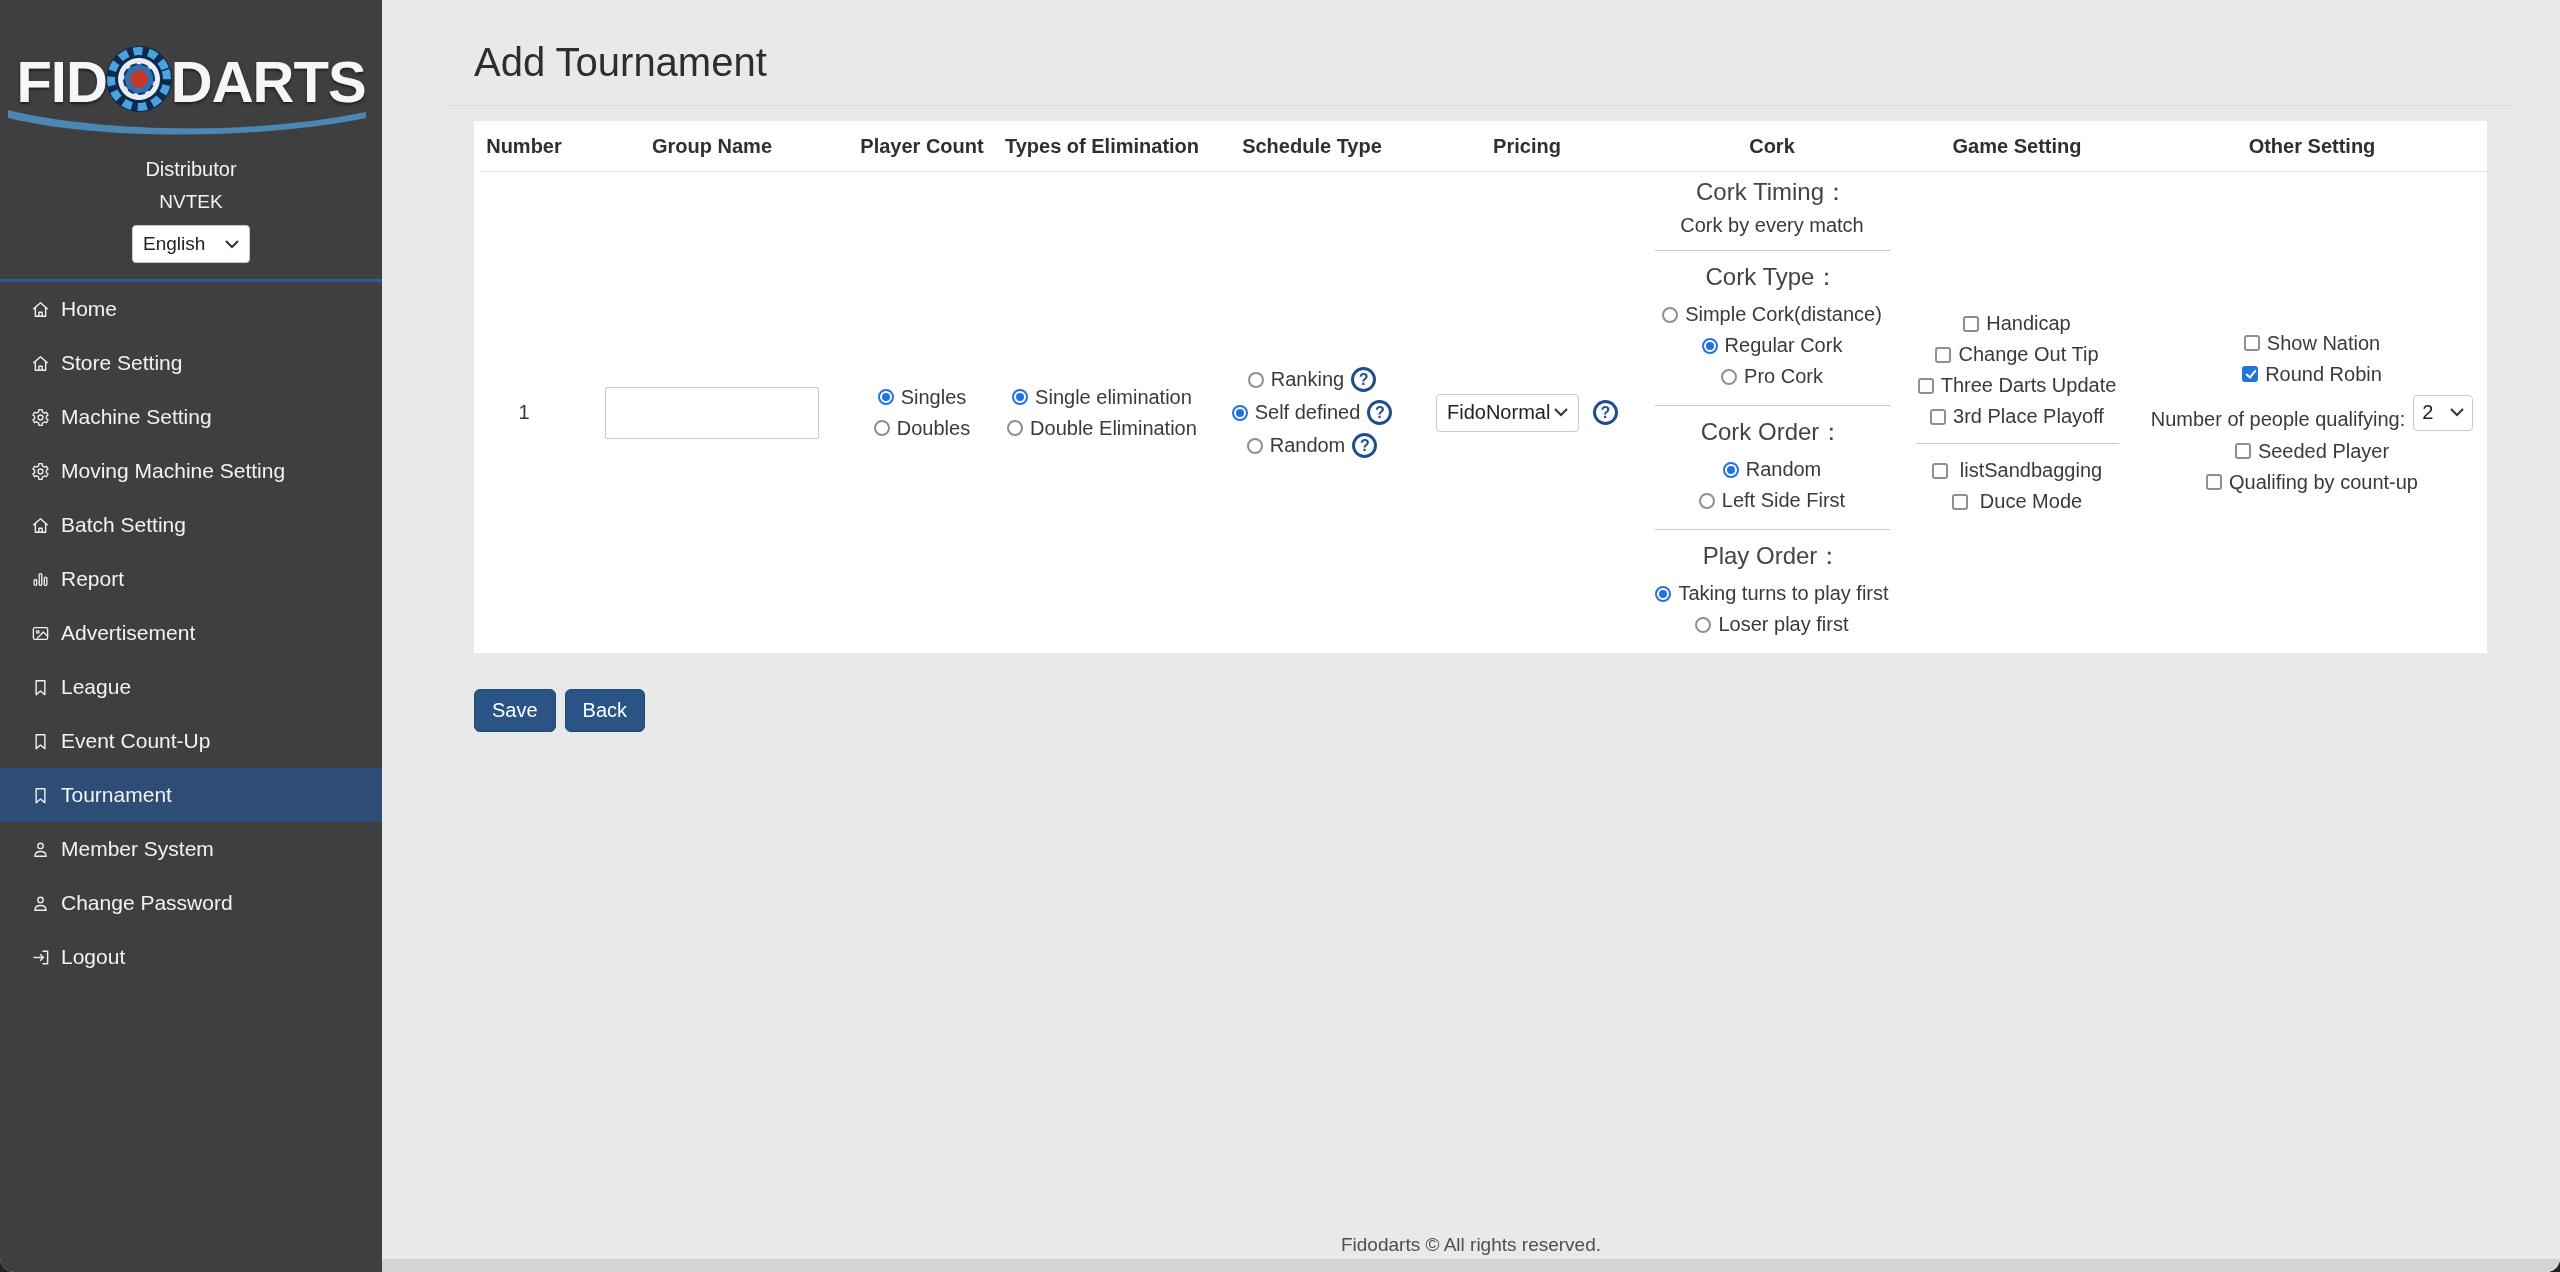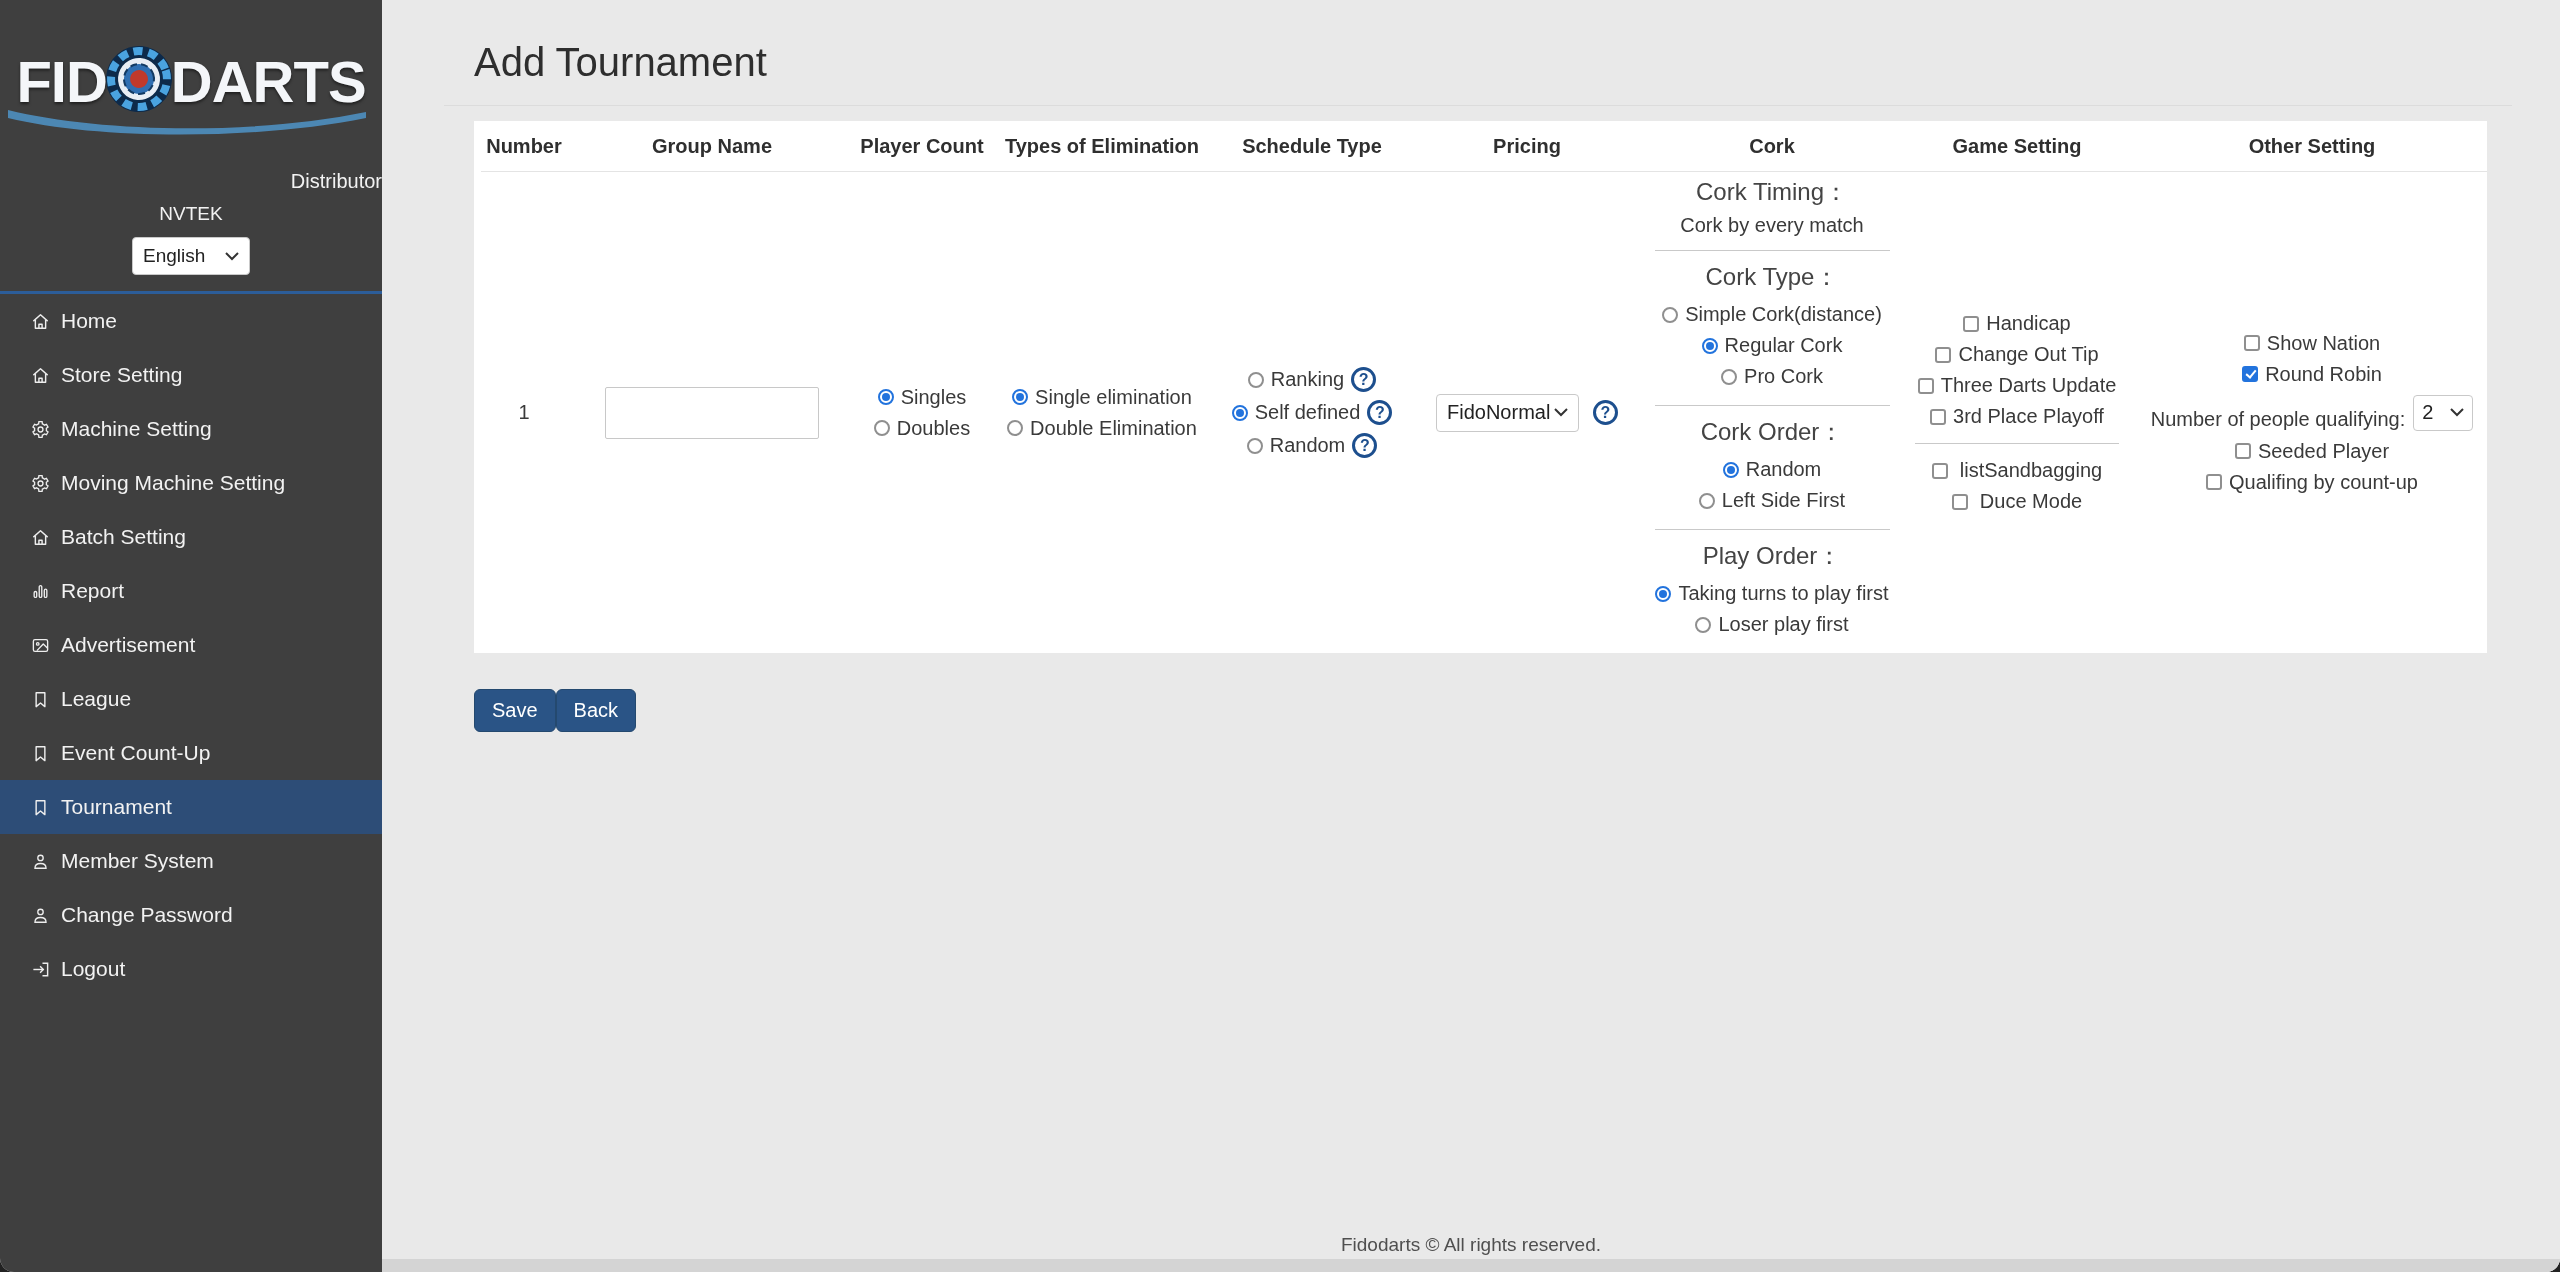--- a/index.html
+++ b/index.html
@@ -8,21 +8,21 @@
   .app { width:2560px; height:1272px; display:flex; overflow:hidden; position:relative;
          border-radius:0 0 14px 14px; background:#e9e9e9; }
 
   
   .sidebar { width:382px; flex:none; background:#3f3f3f; color:#f2f2f2; position:relative; }
   .brand { height:150px; display:flex; align-items:center; justify-content:center; position:relative; padding-top:12px; }
   .brand-text { font-size:58px; font-weight:800; letter-spacing:-1px; color:#f4f6f9;
                 text-shadow:0 2px 3px rgba(0,0,0,.5); display:flex; align-items:center; z-index:2; }
   .brand-board { width:72px; height:72px; margin:0 -4px; position:relative; top:-2px; z-index:1; }
   .brand-swoosh { position:absolute; left:8px; right:8px; bottom:14px; height:34px; z-index:0; }
-  .side-role { text-align:right; font-size:20px; margin-top:20px; }
+  .side-role { text-align:center; font-size:20px; margin-top:8px; }
   .side-org  { text-align:center; font-size:19px; margin-top:10px; }
   .lang-wrap { display:flex; justify-content:center; margin:12px 0 16px; }
   .select { background:#ffffff; border:1px solid #c9c9c9; border-radius:4px; color:#222;
             display:inline-flex; align-items:center; justify-content:space-between;
             height:38px; font-size:19px; padding:0 10px; cursor:pointer; }
   .lang-select { width:118px; }
   .nav { border-top:3px solid #2c5d99; }
   .nav-item { height:54px; display:flex; align-items:center; padding-left:31px; gap:11px;
               font-size:21px; cursor:pointer; }
   .nav-item.active { background:#2d4d77; }
@@ -69,21 +69,21 @@
   .sec-title { font-size:24px; color:#444; margin-bottom:6px; }
   .sec-text { font-size:20px; }
 
   .gs-group { display:flex; flex-direction:column; align-items:center; }
   .gs-divider { width:85%; border:none; border-top:1px solid #c9c9c9; margin:11px 0; }
   .gs2 .opt-line { gap:12px; }
 
   .qualify-line { display:flex; align-items:flex-end; gap:8px; margin:5px 0; }
   .qualify-select { width:60px; height:36px; font-size:20px; padding:0 8px; }
 
-  .actions { margin:36px 0 0 92px; display:flex; }
+  .actions { margin:36px 0 0 92px; display:flex; gap:9px; }
   .btn { background:#2a5486; border:1px solid #24496f; color:#fff; font-size:20px;
          font-family:inherit; padding:9px 17px; border-radius:6px; cursor:pointer; }
 
   .footer { position:absolute; bottom:16px; left:0; right:0; text-align:center;
             font-size:19px; color:#4f4f4f; }
   .bottom-strip { position:absolute; bottom:0; left:0; right:0; height:13px; background:#d4d4d4; }
 
   .chev { width:14px; height:9px; flex:none; }
 </style>
 </head>

